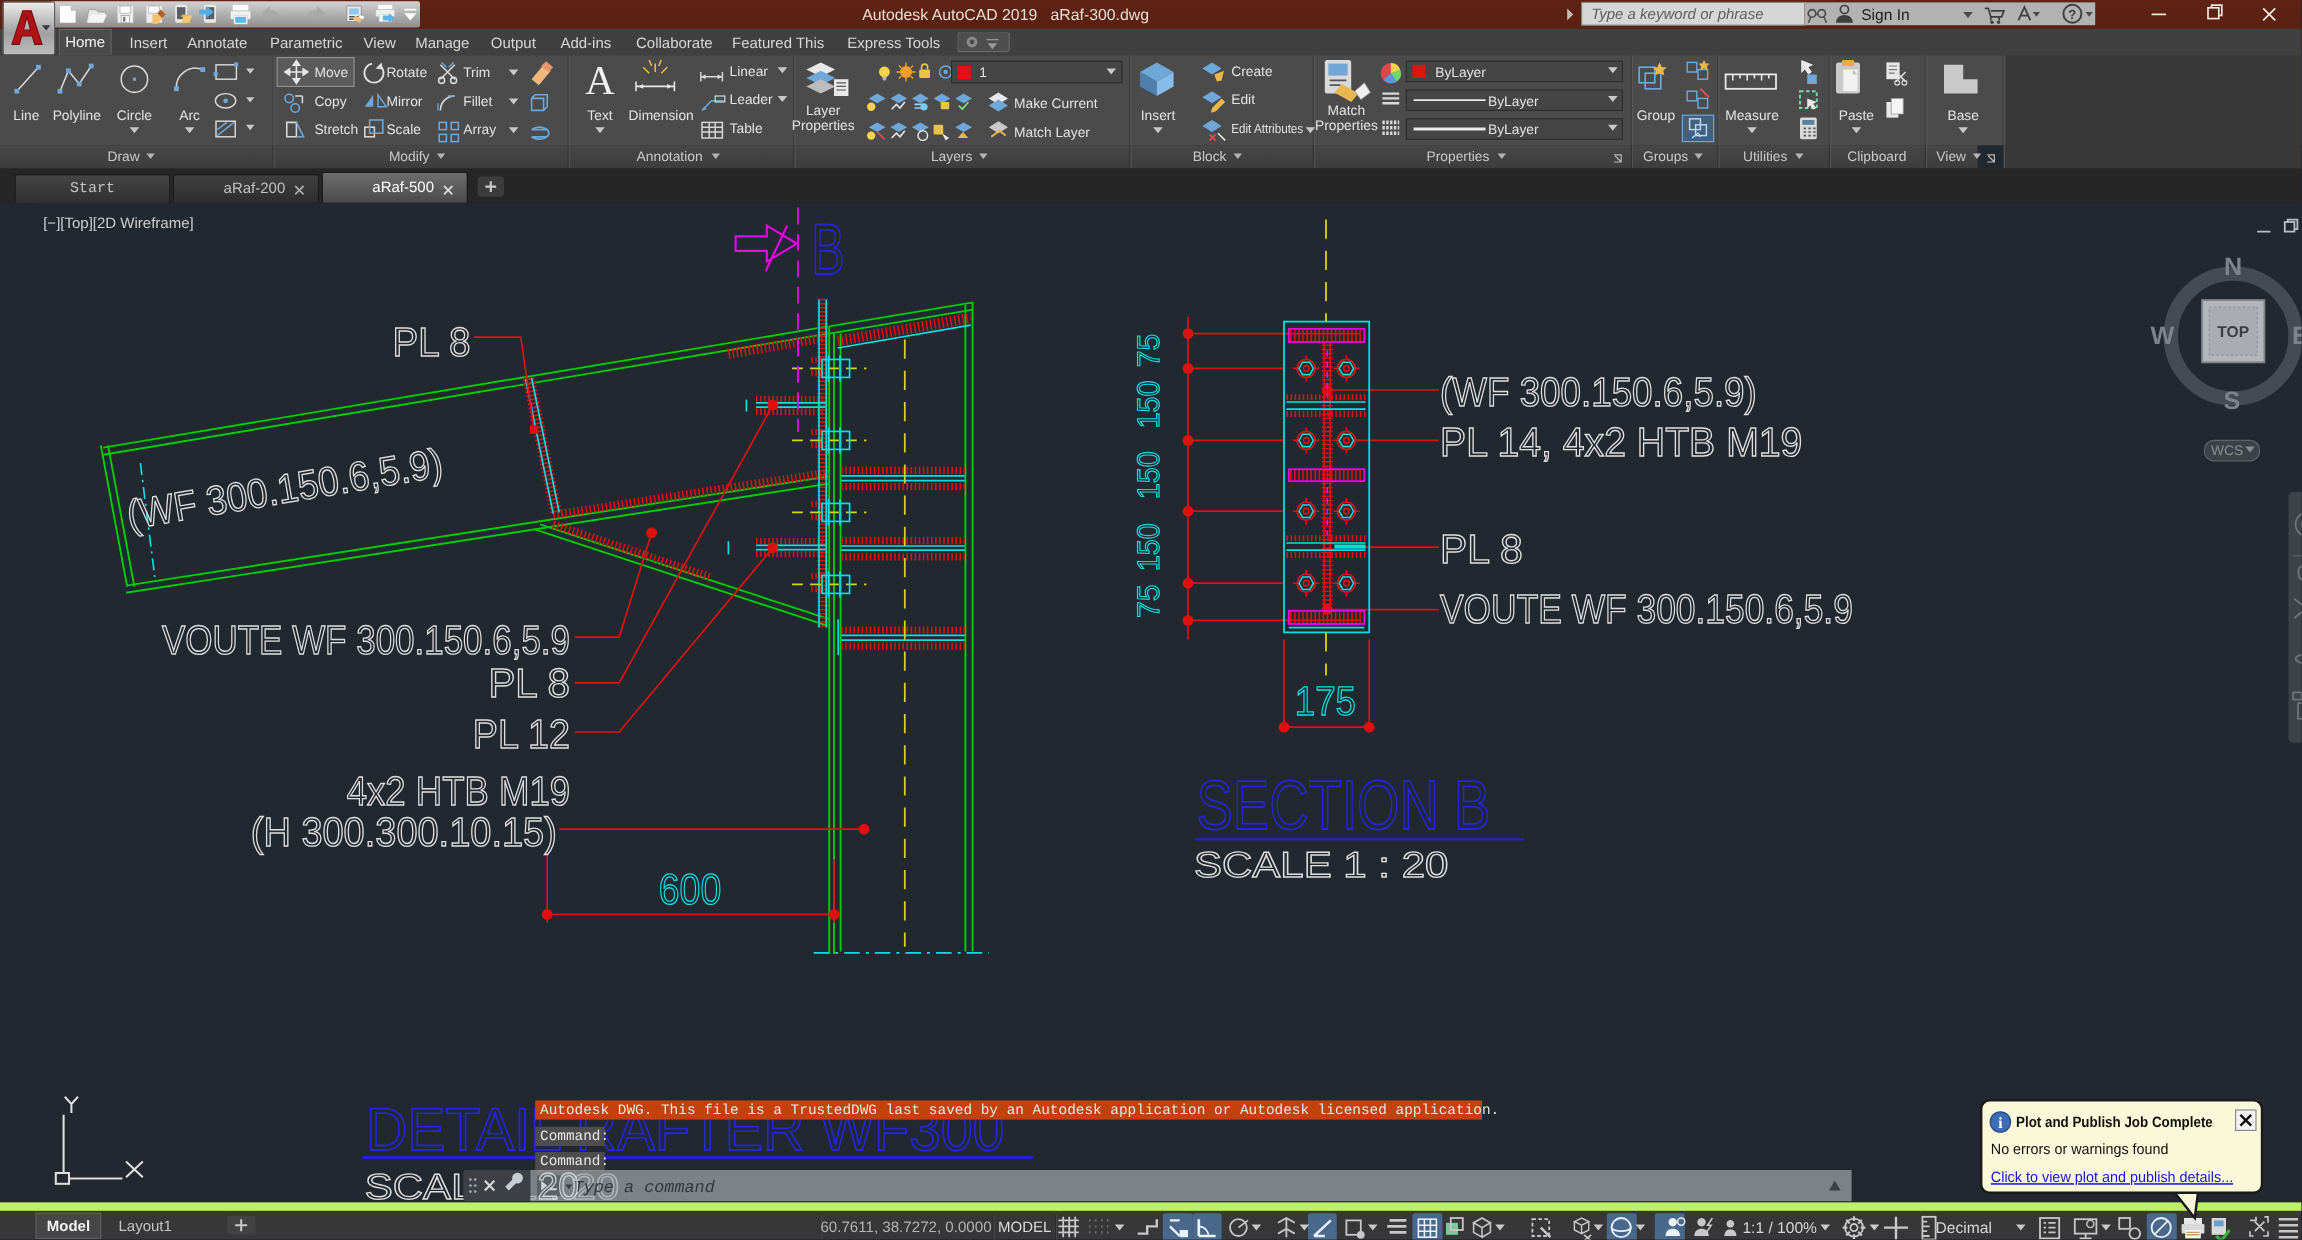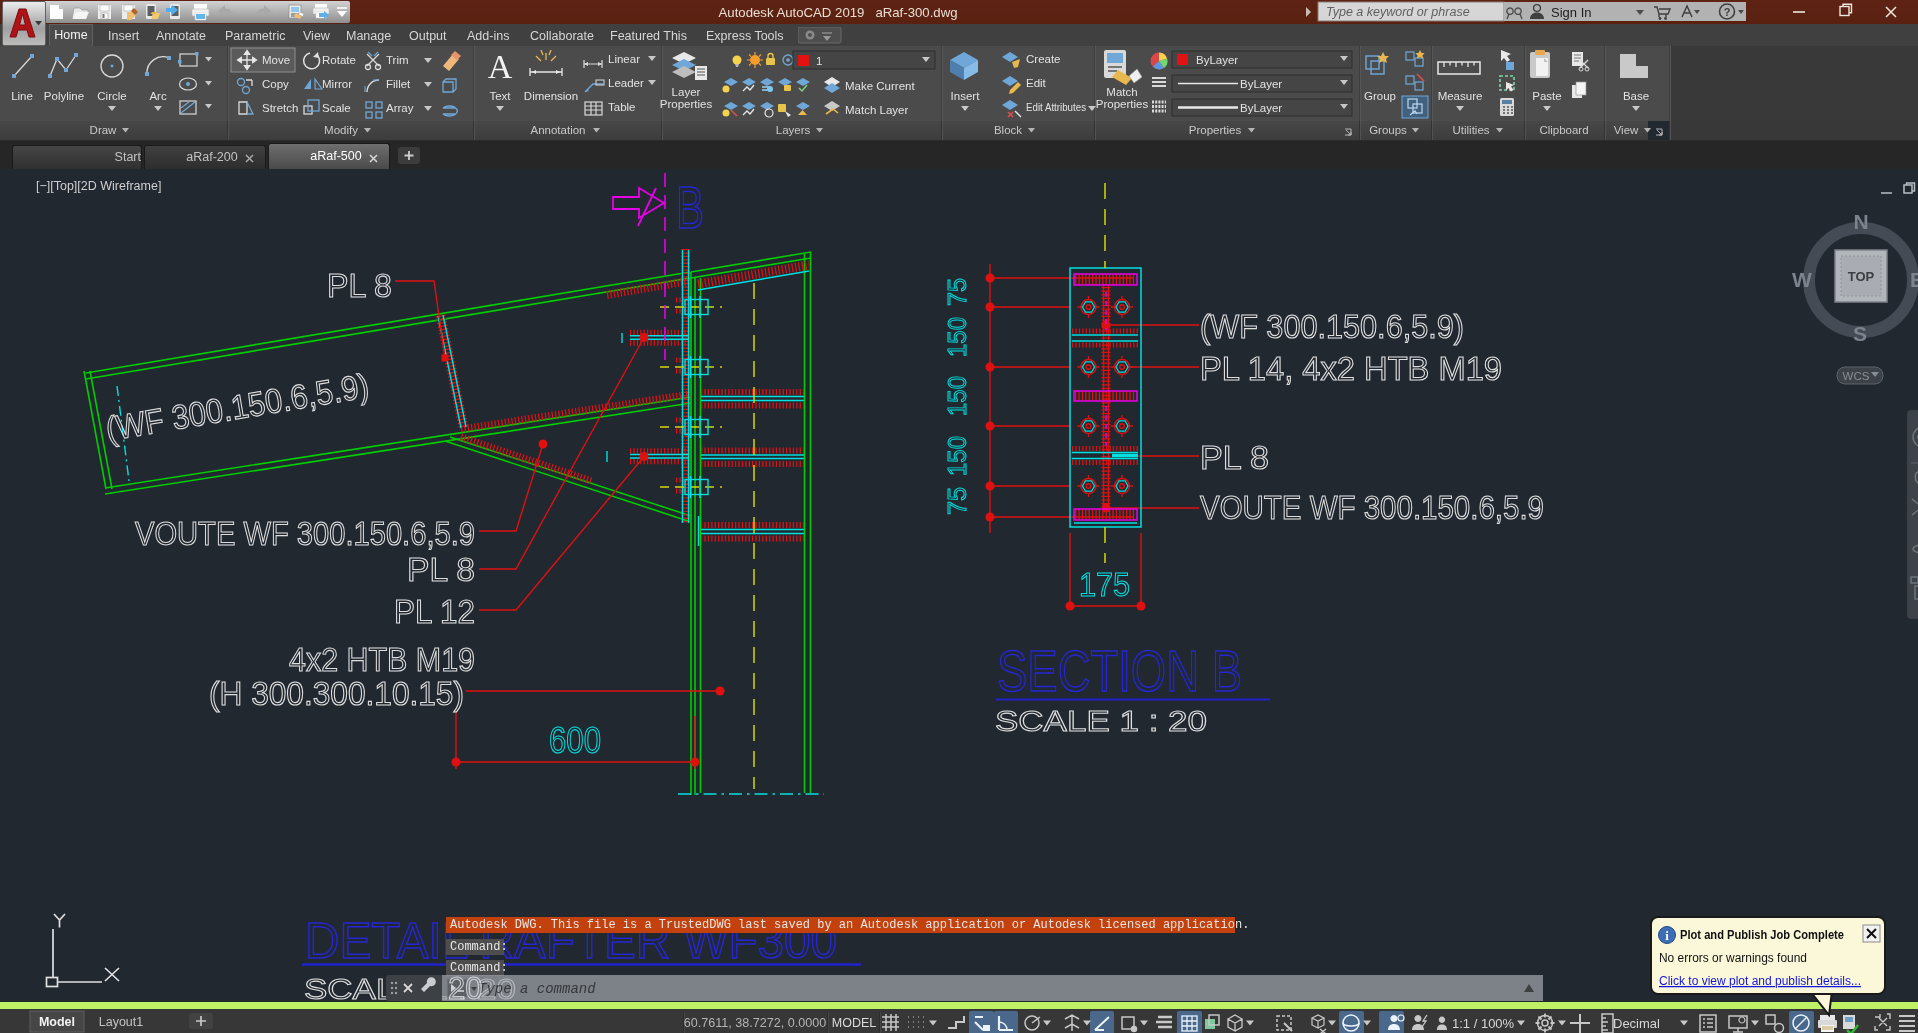--- a/index.html
+++ b/index.html
@@ -485,21 +485,21 @@
         <path d="M1496 7 l7 0 -3.5 4.5 z" fill="#b5b5b5"></path>
 <text x="1564" y="13" text-anchor="middle">Clipboard</text>
 <rect x="1672" y="0" width="246" height="19" fill="#383838"></rect>
         <text x="1626" y="13" text-anchor="middle">View</text>
         <path d="M1644 7 l7 0 -3.5 4.5 z" fill="#b5b5b5"></path>
 <path d="M1656 8 h6 v6 h-6 M1662 14 l-5 -5 M1662 14 l-3 0 M1662 14 l0 -3" stroke="#b5b5b5" fill="none"></path>
 </svg>
 </div>
 <div id="ribbonedge" class="ab"></div>
 <div id="filetabs" class="ab">
-<div class="ftab" style="left:12px;width:130px;background:linear-gradient(#454545,#303030);border:1px solid #1a1a1a;border-bottom:none;border-radius:3px 3px 0 0;color:#c2c2c2;text-align:right;">Start</div>
+<div class="ftab" style="left:12px;width:130px;background:linear-gradient(#454545,#303030);border:1px solid #1a1a1a;border-bottom:none;border-radius:3px 3px 0 0;color:#c2c2c2;text-align:center;font-family:Liberation Mono, monospace;">Start</div>
 <div class="ftab" style="left:144px;width:122px;background:linear-gradient(#404040,#2d2d2d);border:1px solid #1a1a1a;border-bottom:none;border-radius:3px 3px 0 0;color:#c2c2c2;padding-left:14px;">aRaf-200</div>
 <svg class="ab" style="left:244px;top:12px" width="12" height="12">
         <path d="M2 2 l7 7 M9 2 l-7 7" stroke="#a8a8a8" stroke-width="1.5"></path>
       </svg>
 <div class="ftab" style="left:268px;width:122px;top:2px;height:26px;background:linear-gradient(#6e6e6e,#4a4a4a);border:1px solid #191919;border-bottom:none;border-radius:3px 3px 0 0;color:#ffffff;padding-left:14px;line-height:25px;">aRaf-500</div>
 <svg class="ab" style="left:368px;top:12px" width="12" height="12">
         <path d="M2 2 l7 7 M9 2 l-7 7" stroke="#d8d8d8" stroke-width="1.5"></path>
       </svg>
 <div class="ab" style="left:398px;top:6px;width:22px;height:17px;background:#3c3c3c;border-radius:3px;"></div>
 <svg class="ab" style="left:398px;top:6px" width="22" height="17">

